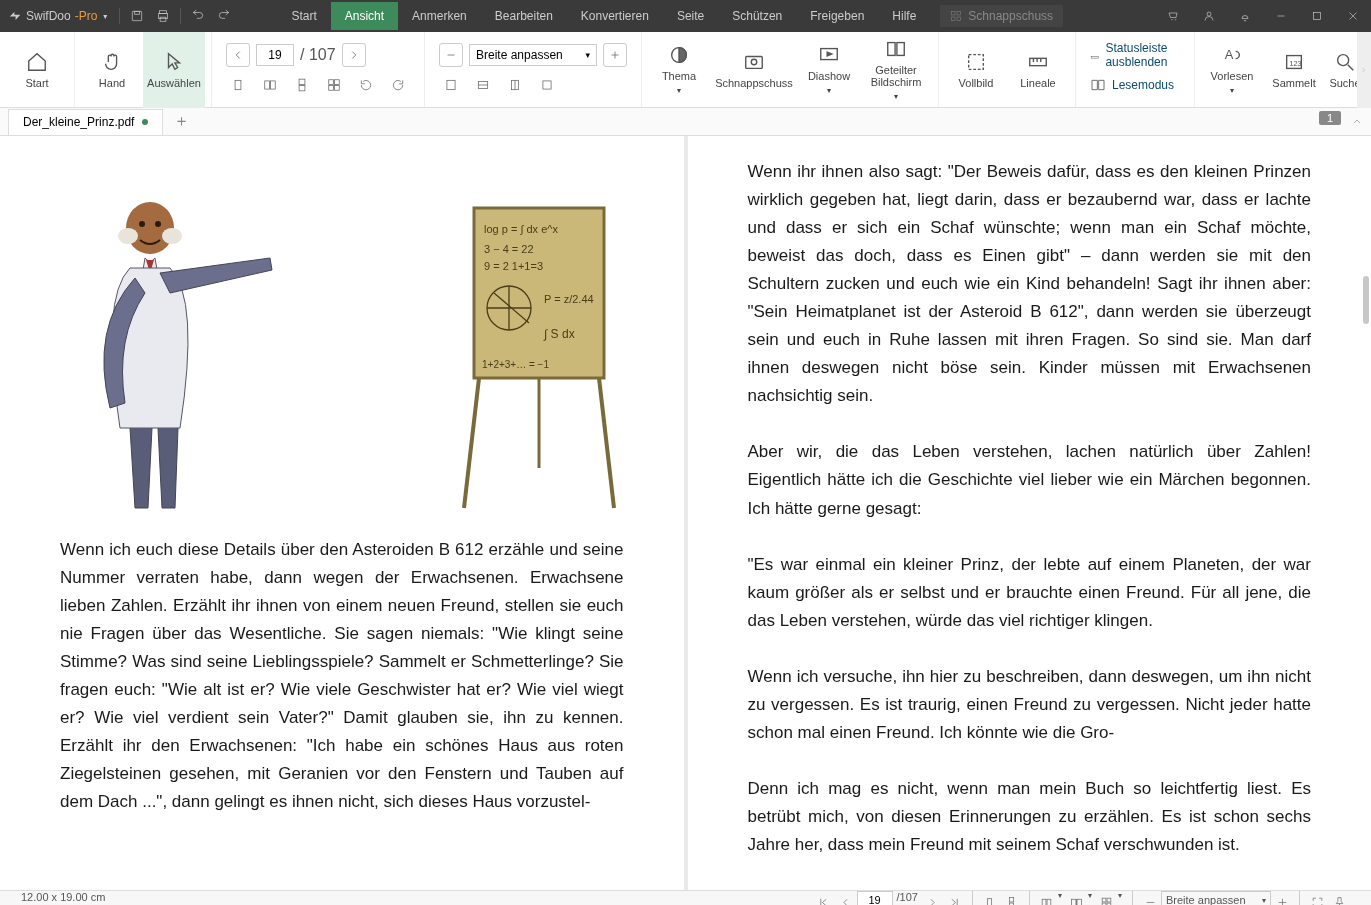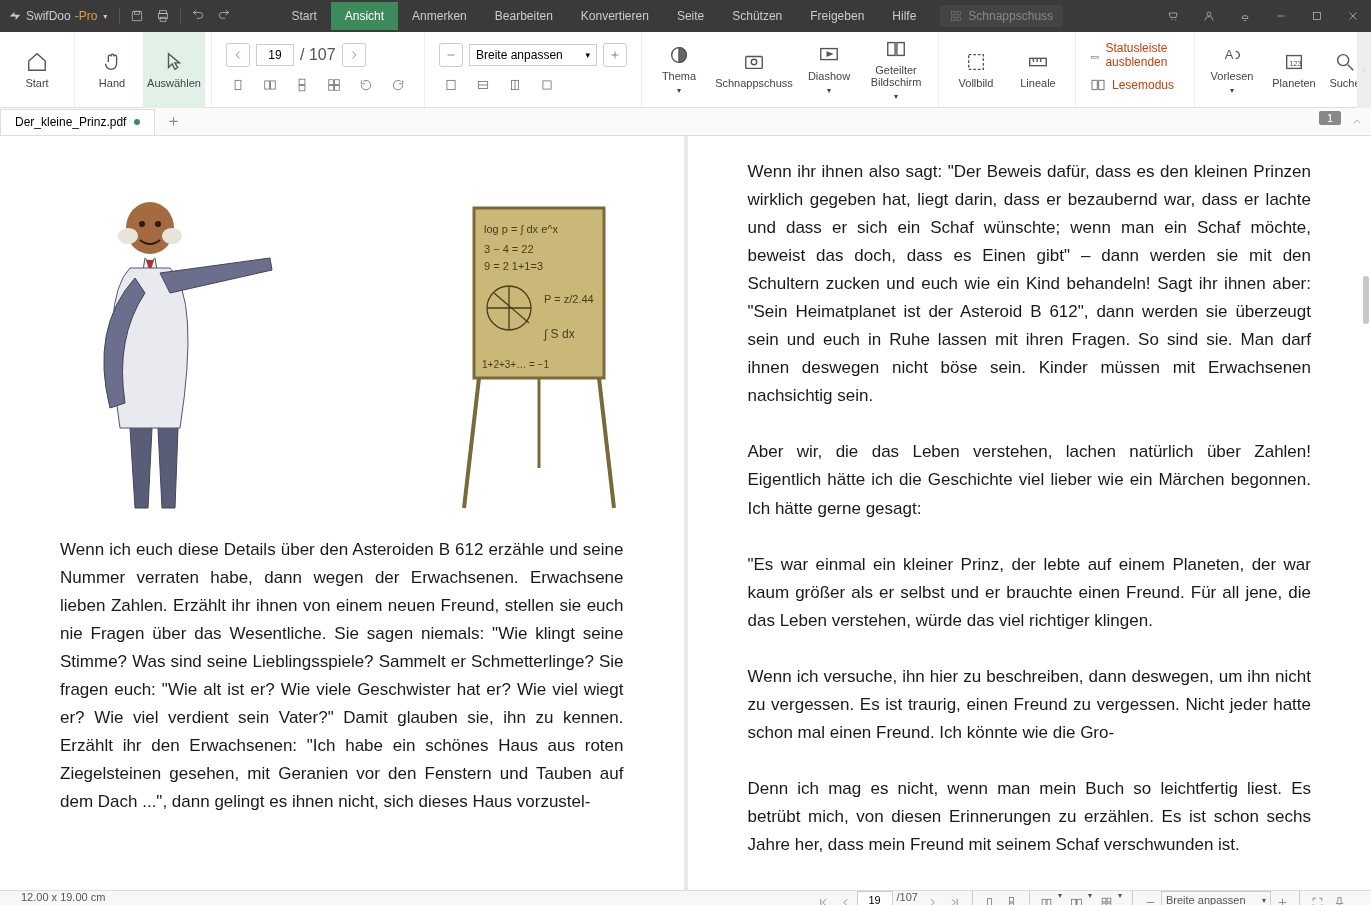--- a/index.html
+++ b/index.html
@@ -28,25 +28,25 @@
 .big-btn svg { width:22px; height:22px; stroke:#555; fill:none; stroke-width:1.5; }
 .small-row { display:flex; flex-direction:column; justify-content:center; gap:6px; padding:0 8px; }
 .icon-row { display:flex; gap:8px; }
 .icon-btn { width:24px; height:24px; border:1px solid #ccc; border-radius:3px; display:flex; align-items:center; justify-content:center; cursor:pointer;}
 .icon-btn.plain { border:none; }
 .icon-btn svg { width:14px; height:14px; stroke:#666; fill:none; stroke-width:1.3; }
 .page-box { display:flex; align-items:center; gap:6px; }
 .page-input { width:38px; height:22px; border:1px solid #ccc; text-align:center; font-size:12px; }
 .page-total { font-size:16px; color:#555; }
 .zoom-sel { width:128px; height:22px; border:1px solid #ccc; font-size:12px; padding:0 6px; display:flex; align-items:center; justify-content:space-between;}
-.rt-row { display:flex; align-items:center; gap:6px; font-size:12px; color:#c2410c; height:28px; cursor:pointer;}
+.rt-row { display:flex; align-items:center; gap:6px; font-size:12px; color:#0c4a6e; height:28px; cursor:pointer;}
 .rt-row svg { width:16px; height:16px; stroke:#666; fill:none; stroke-width:1.4;}
 .ribbon-overflow { position:absolute; right:0; top:0; width:14px; height:76px; background:#eee; display:flex; align-items:center; justify-content:center; cursor:pointer;}
 
-.tabstrip { height:28px; background:#fafafa; border-bottom:1px solid #ddd; display:flex; align-items:center; padding-left:0; position:relative;}
+.tabstrip { height:28px; background:#fafafa; border-bottom:1px solid #ddd; display:flex; align-items:center; padding-left:8px; position:relative;}
 .tab { height:26px; padding:0 14px; display:flex; align-items:center; gap:8px; font-size:12px; border:1px solid #ddd; border-bottom:none; background:#fff; position:relative; cursor:pointer;}
 .tab .dot { width:6px; height:6px; background:#3d8a5a; border-radius:50%; }
 .tab-add { width:24px; height:24px; display:flex; align-items:center; justify-content:center; margin-left:6px; cursor:pointer; color:#888;}
 .page-chip { position:absolute; right:30px; top:3px; background:#888; color:#fff; font-size:11px; padding:1px 8px; border-radius:2px;}
 .collapse-caret { position:absolute; right:8px; top:6px; cursor:pointer;}
 
 .docarea { flex:1; background:#f3f3f3; display:flex; overflow:hidden; position:relative;}
 .sheet { flex:1; background:#fff; margin:0; padding:22px 60px; overflow:hidden; font-family:Georgia,"Times New Roman",serif; font-size:17px; line-height:1.65; color:#1a1a1a; text-align:justify;}
 .sheet.left { border-right:4px solid #e9e9e9;}
 .illus { height:360px; display:flex; justify-content:space-between; align-items:flex-end; gap:40px; margin-bottom:18px;}
@@ -351,21 +351,21 @@
           <path d="M16 8 a4 4 0 0 1 0 8"></path>
         </svg>
         <span>Vorlesen</span>
         <span style="font-size:8px">▾</span>
       </div>
     <div class="big-btn">
         <svg viewBox="0 0 24 24">
           <rect x="4" y="5" width="16" height="14"></rect>
           <text x="7" y="16" font-size="8" fill="#555" stroke="none">123</text>
         </svg>
-        <span>Planeten</span>
+        <span>Sammelt</span>
       </div>
     <div class="big-btn" style="width:40px;overflow:hidden">
         <svg viewBox="0 0 24 24">
           <circle cx="10" cy="10" r="6"></circle>
           <line x1="15" y1="15" x2="21" y2="21"></line>
         </svg>
         <span>Suche</span>
       </div>
   </div>
   <div class="ribbon-overflow">

